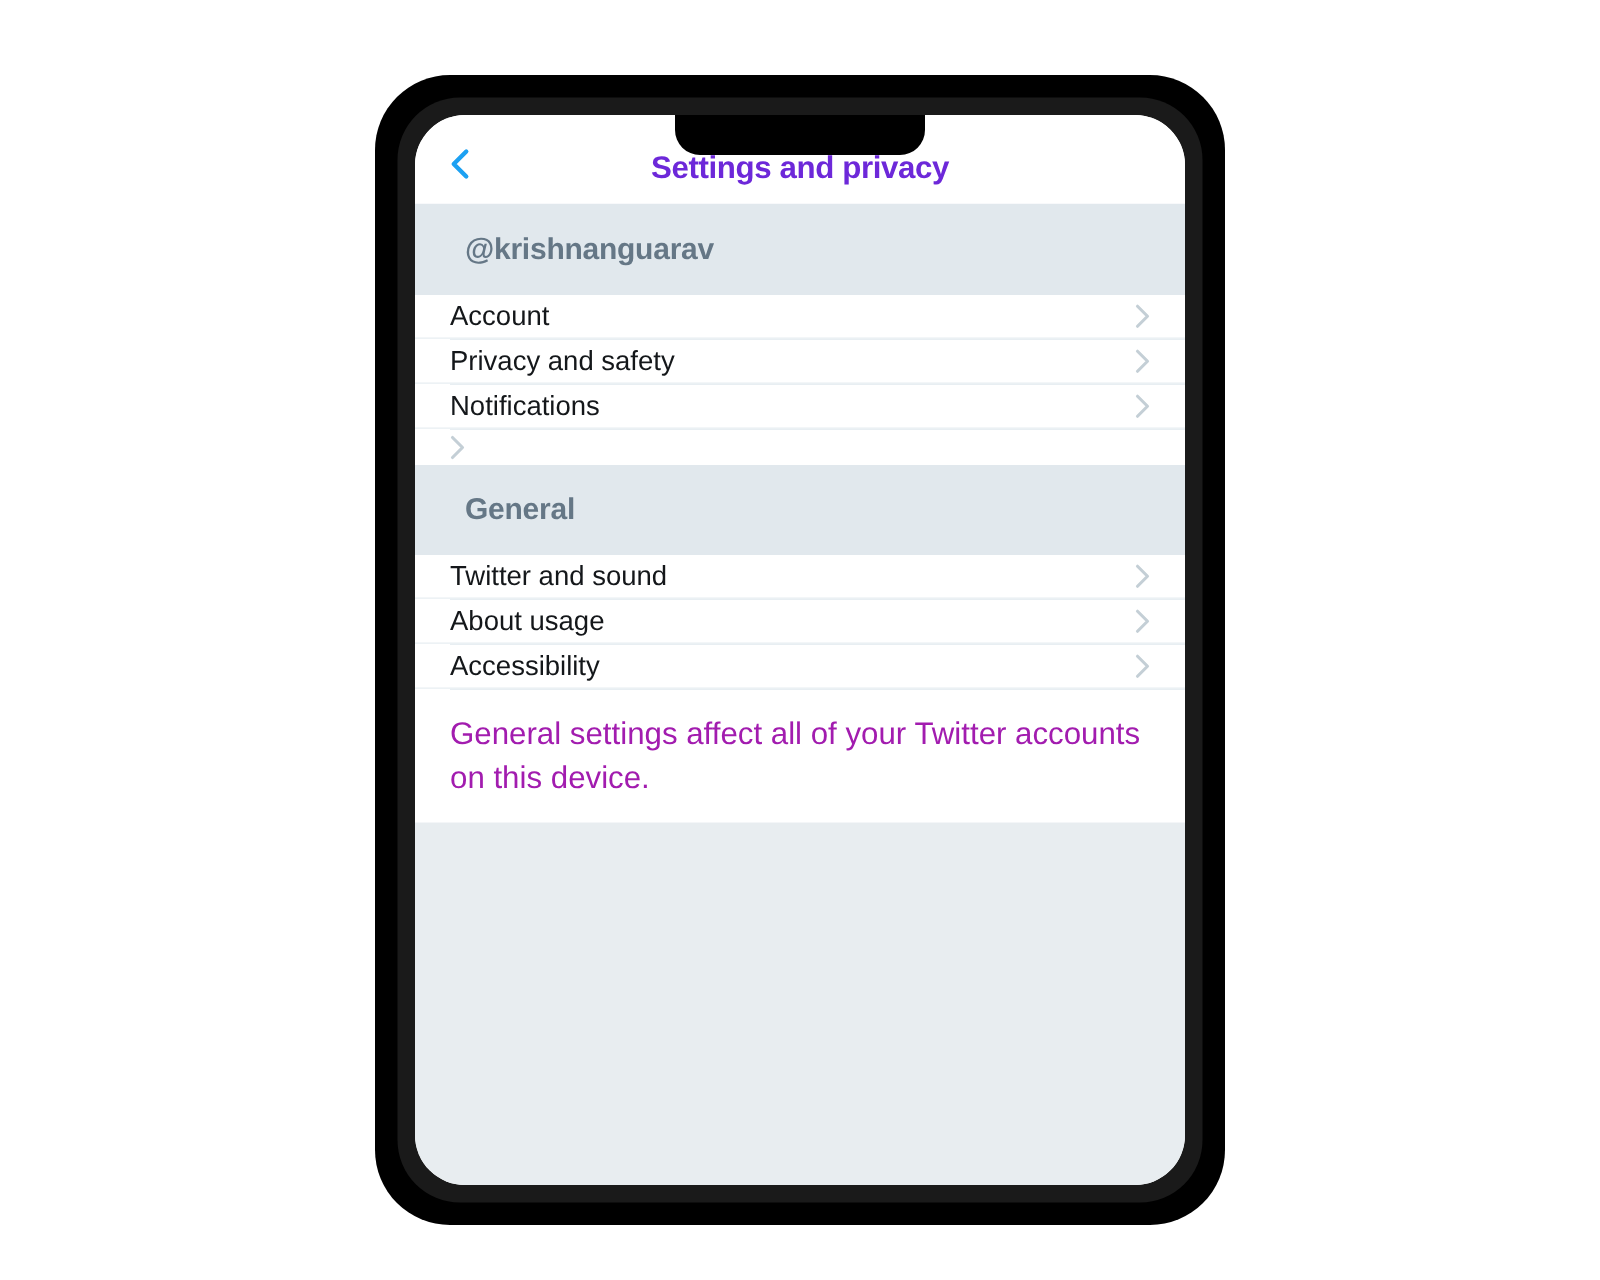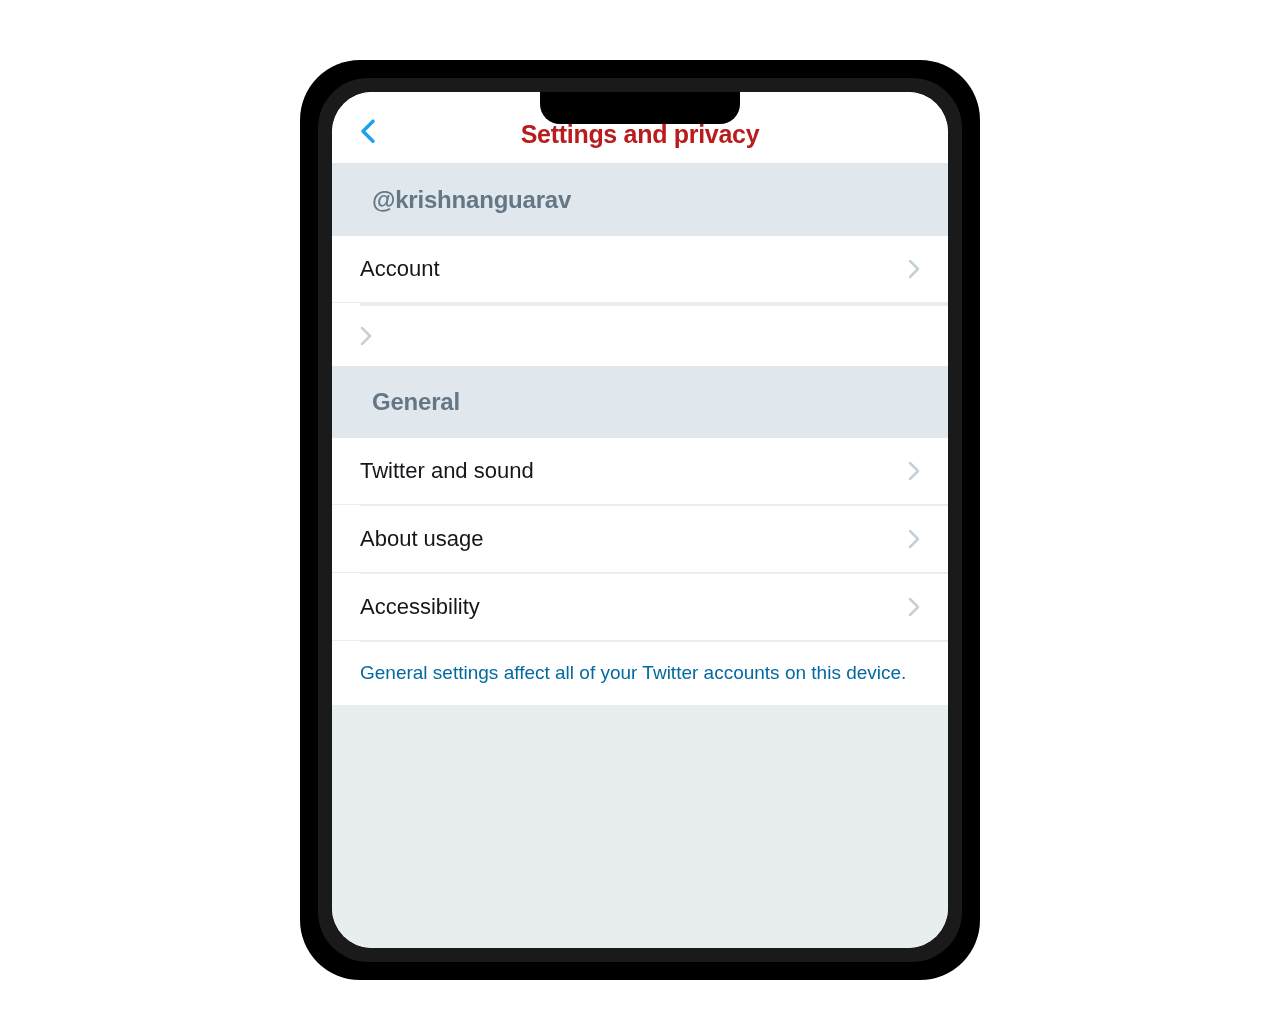--- a/index.html
+++ b/index.html
@@ -87,21 +87,21 @@
       stroke: #1da1f2;
       stroke-width: 3.5;
       fill: none;
       stroke-linecap: round;
       stroke-linejoin: round;
     }
     
     .page-title {
       font-size: 25px;
       font-weight: 800;
-      color: #b91c1c;
+      color: #6d28d9;
       letter-spacing: -0.3px;
     }
     
     .content {
       height: calc(100% - 72px);
       overflow-y: auto;
       background: #e8edf0;
     }
     
     .section-header {
@@ -114,21 +114,21 @@
     }
     
     .section-items {
       background: #ffffff;
     }
     
     .list-item {
       display: flex;
       align-items: center;
       justify-content: space-between;
-      padding: 20px 28px;
+      padding: 4px 28px;
       cursor: pointer;
       background: #ffffff;
     }
     
     .list-item:not(:last-child) {
       border-bottom: 1px solid #e8eef2;
       margin-left: 0;
     }
     
     .list-item-border {
@@ -146,22 +146,22 @@
     .chevron-right {
       stroke: #c4cfd6;
       stroke-width: 2.5;
       fill: none;
       stroke-linecap: round;
       stroke-linejoin: round;
     }
     
     .footer-text {
       padding: 18px 28px;
-      font-size: 19px;
-      color: #0369a1;
+      font-size: 25px;
+      color: #a21caf;
       line-height: 1.4;
       background: #ffffff;
     }
     
     .section-gap {
       height: 0px;
     }
   </style>
 </head>
 <body>
@@ -186,22 +186,34 @@
         <div class="section-items">
 
           <div class="list-item">
             <span class="list-item-label">Account</span>
             <svg width="12" height="20" viewBox="0 0 12 20">
               <polyline class="chevron-right" points="2,2 10,10 2,18"></polyline>
             </svg>
           </div>
           <div class="list-item-border"></div>
 
-          <div class="list-item-border"></div>
-
+          <div class="list-item">
+            <span class="list-item-label">Privacy and safety</span>
+            <svg width="12" height="20" viewBox="0 0 12 20">
+              <polyline class="chevron-right" points="2,2 10,10 2,18"></polyline>
+            </svg>
+          </div>
+          <div class="list-item-border"></div>
+
+          <div class="list-item">
+            <span class="list-item-label">Notifications</span>
+            <svg width="12" height="20" viewBox="0 0 12 20">
+              <polyline class="chevron-right" points="2,2 10,10 2,18"></polyline>
+            </svg>
+          </div>
           <div class="list-item-border"></div>
 
           <div class="list-item">
             <svg width="12" height="20" viewBox="0 0 12 20">
               <polyline class="chevron-right" points="2,2 10,10 2,18"></polyline>
             </svg>
           </div>
         </div>
 
         <div class="section-gap"></div>

